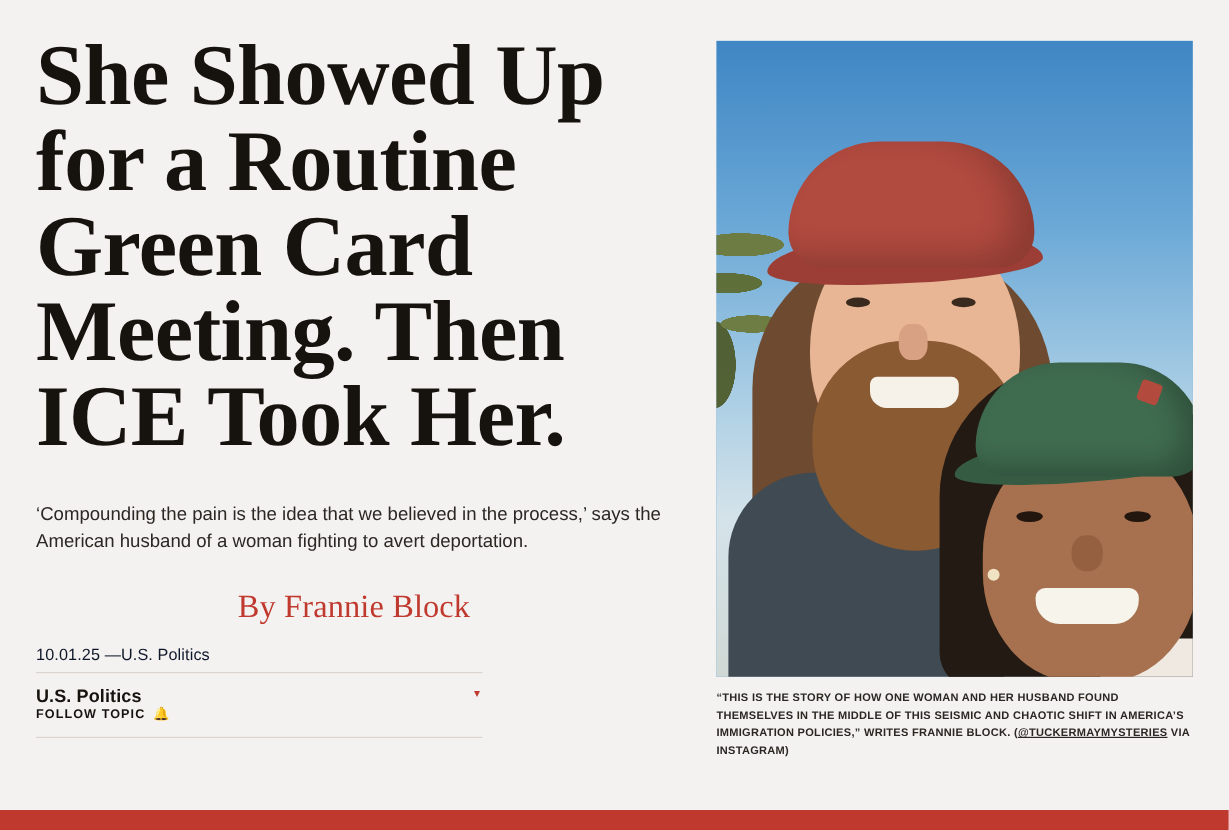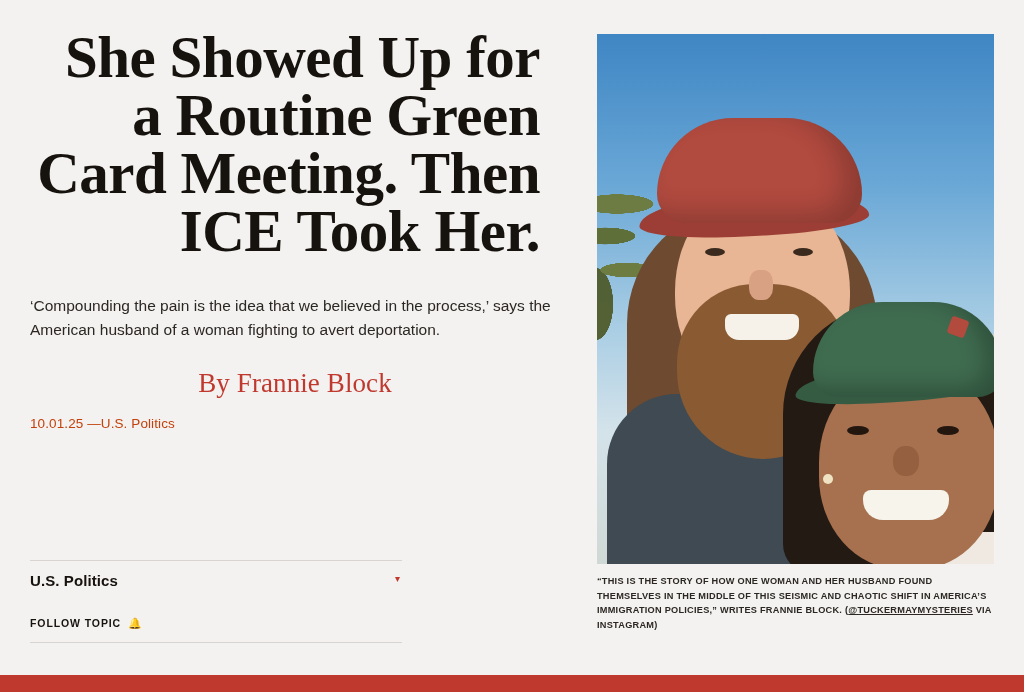--- a/index.html
+++ b/index.html
@@ -24,27 +24,26 @@
   
   .left-col {
     position: absolute;
     left: 30px;
     top: 28px;
     width: 530px;
   }
   .headline {
     font-family: "Liberation Serif", serif;
     font-weight: 700;
-    font-size: 59px;
+    font-size: 72px;
     line-height: 0.985;
     letter-spacing: -0.5px;
     color: #16130f;
     margin: 0;
     width: 510px;
-    text-align: right;
   }
   .dek {
     margin-top: 34px;
     font-family: "Liberation Sans", sans-serif;
     font-size: 15.5px;
     line-height: 1.52;
     color: #2b2824;
     width: 535px;
   }
   .byline {
@@ -52,21 +51,21 @@
     font-family: "Liberation Serif", serif;
     font-size: 27px;
     font-weight: 400;
     color: #c0392f;
     letter-spacing: 0.1px;
     text-align: center;
   }
   .timestamp {
     margin-top: 17px;
     font-size: 13.5px;
-    color: #c2410c;
+    color: #0f172a;
     letter-spacing: 0.1px;
   }
 
   
   .topic-card {
     position: absolute;
     left: 30px;
     top: 560px;
     width: 372px;
   }
@@ -94,21 +93,21 @@
     padding-top: 2px;
     padding-right: 2px;
   }
   .topic-desc {
     margin-top: 7px;
     font-size: 11.5px;
     color: #3a3631;
     line-height: 1.35;
   }
   .follow-row {
-    margin-top: 28px;
+    margin-top: 0;
     display: flex;
     align-items: center;
     gap: 7px;
   }
   .follow-label {
     font-size: 10.5px;
     font-weight: 700;
     letter-spacing: 0.9px;
     color: #16130f;
   }

